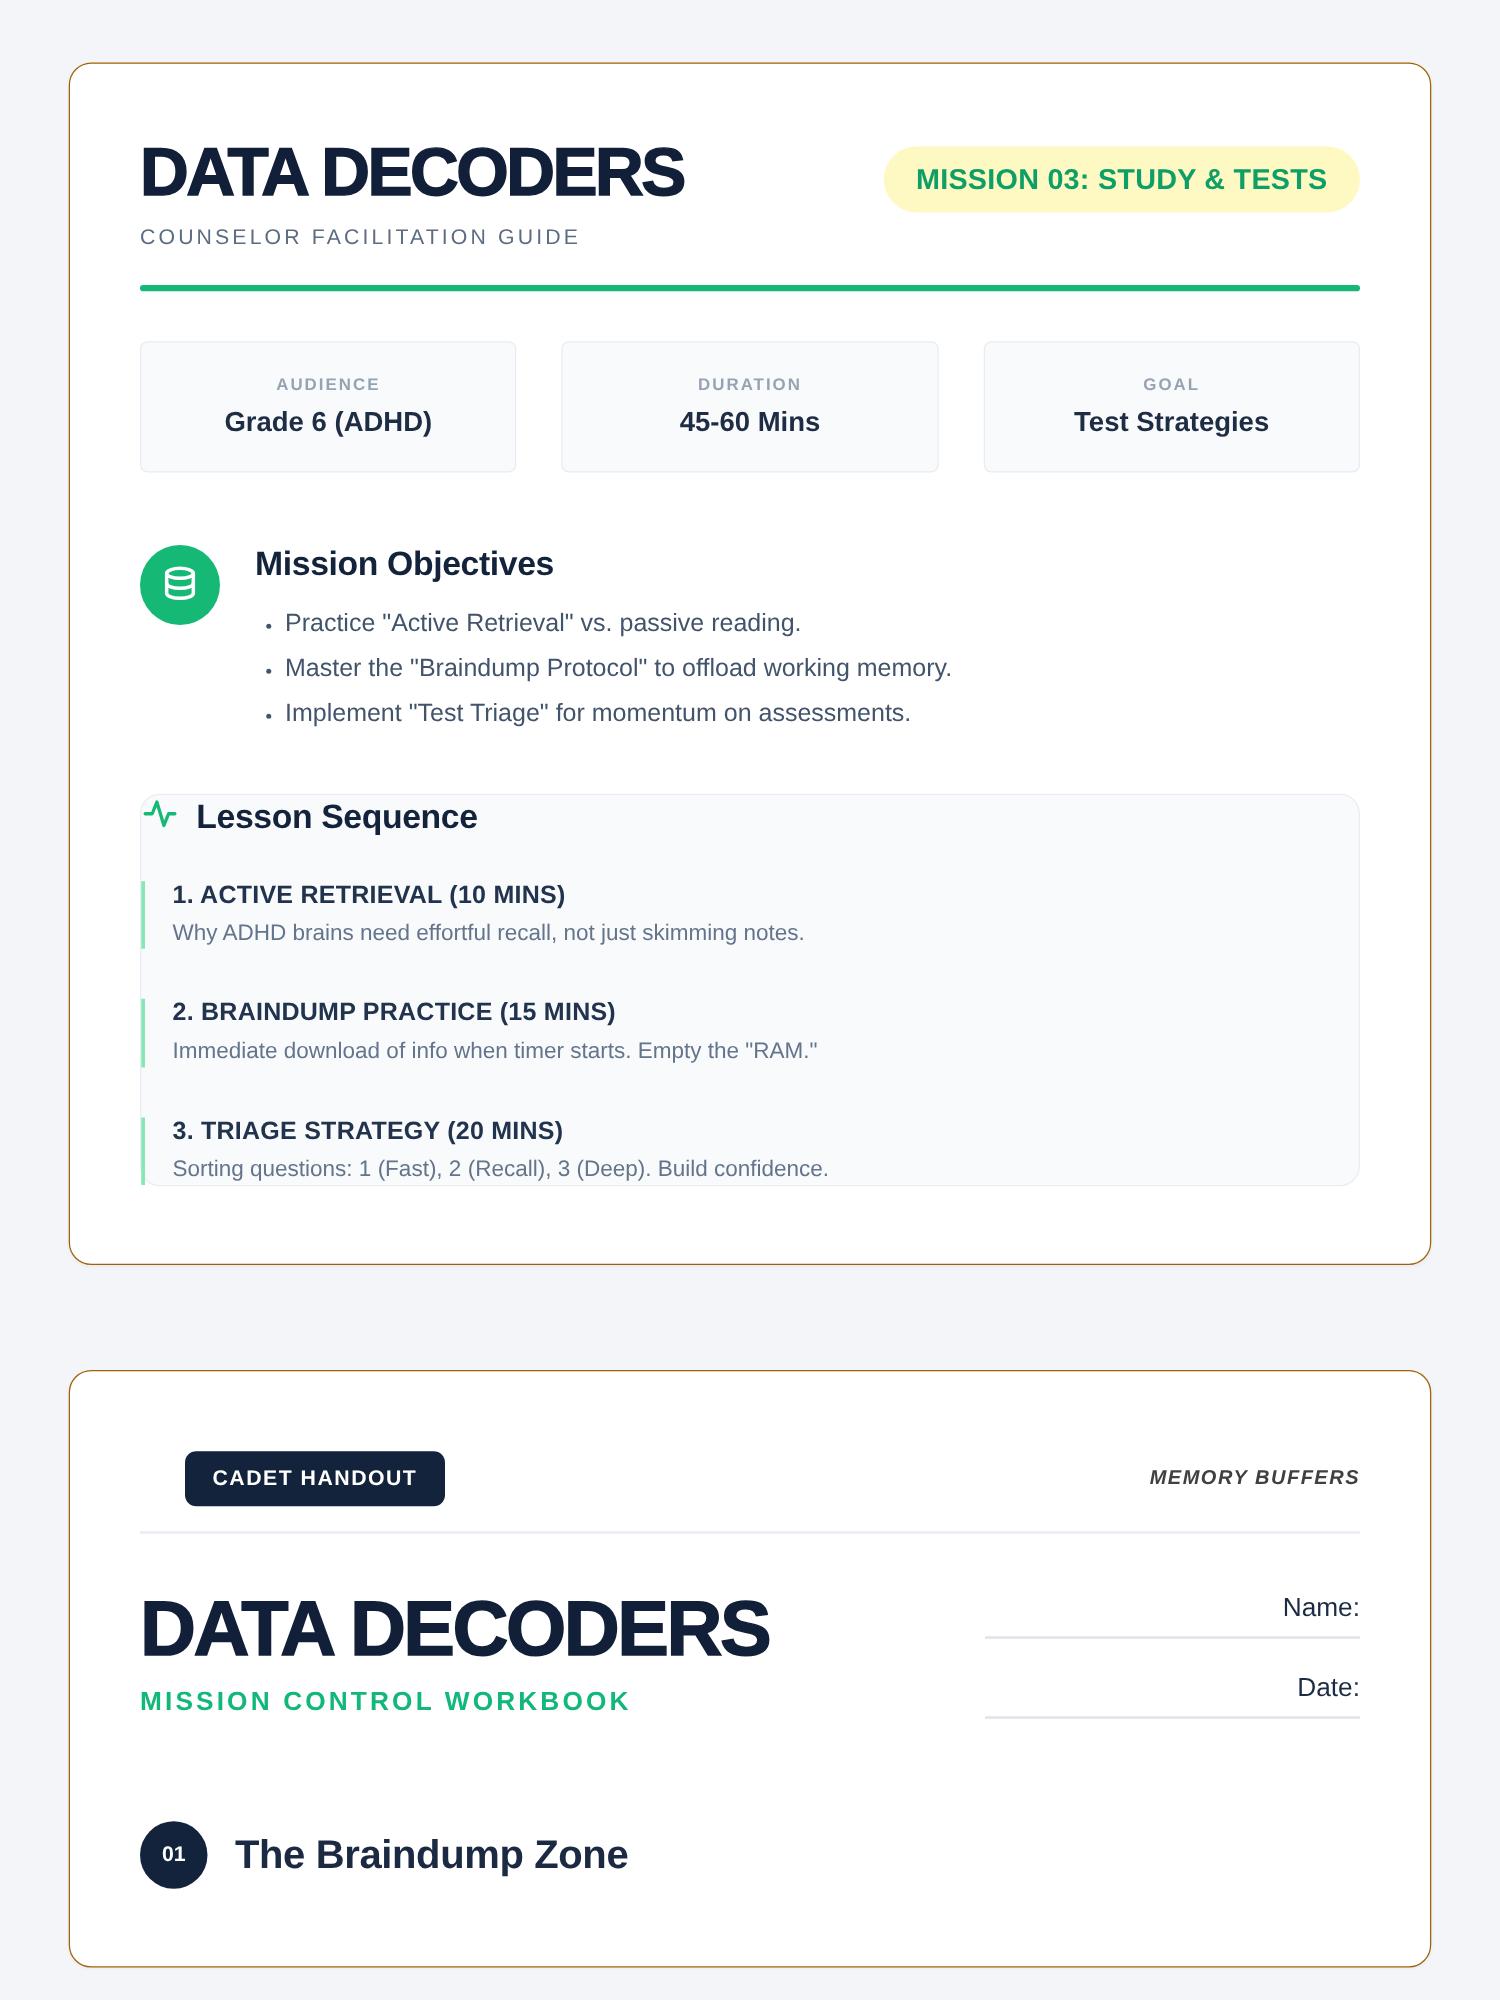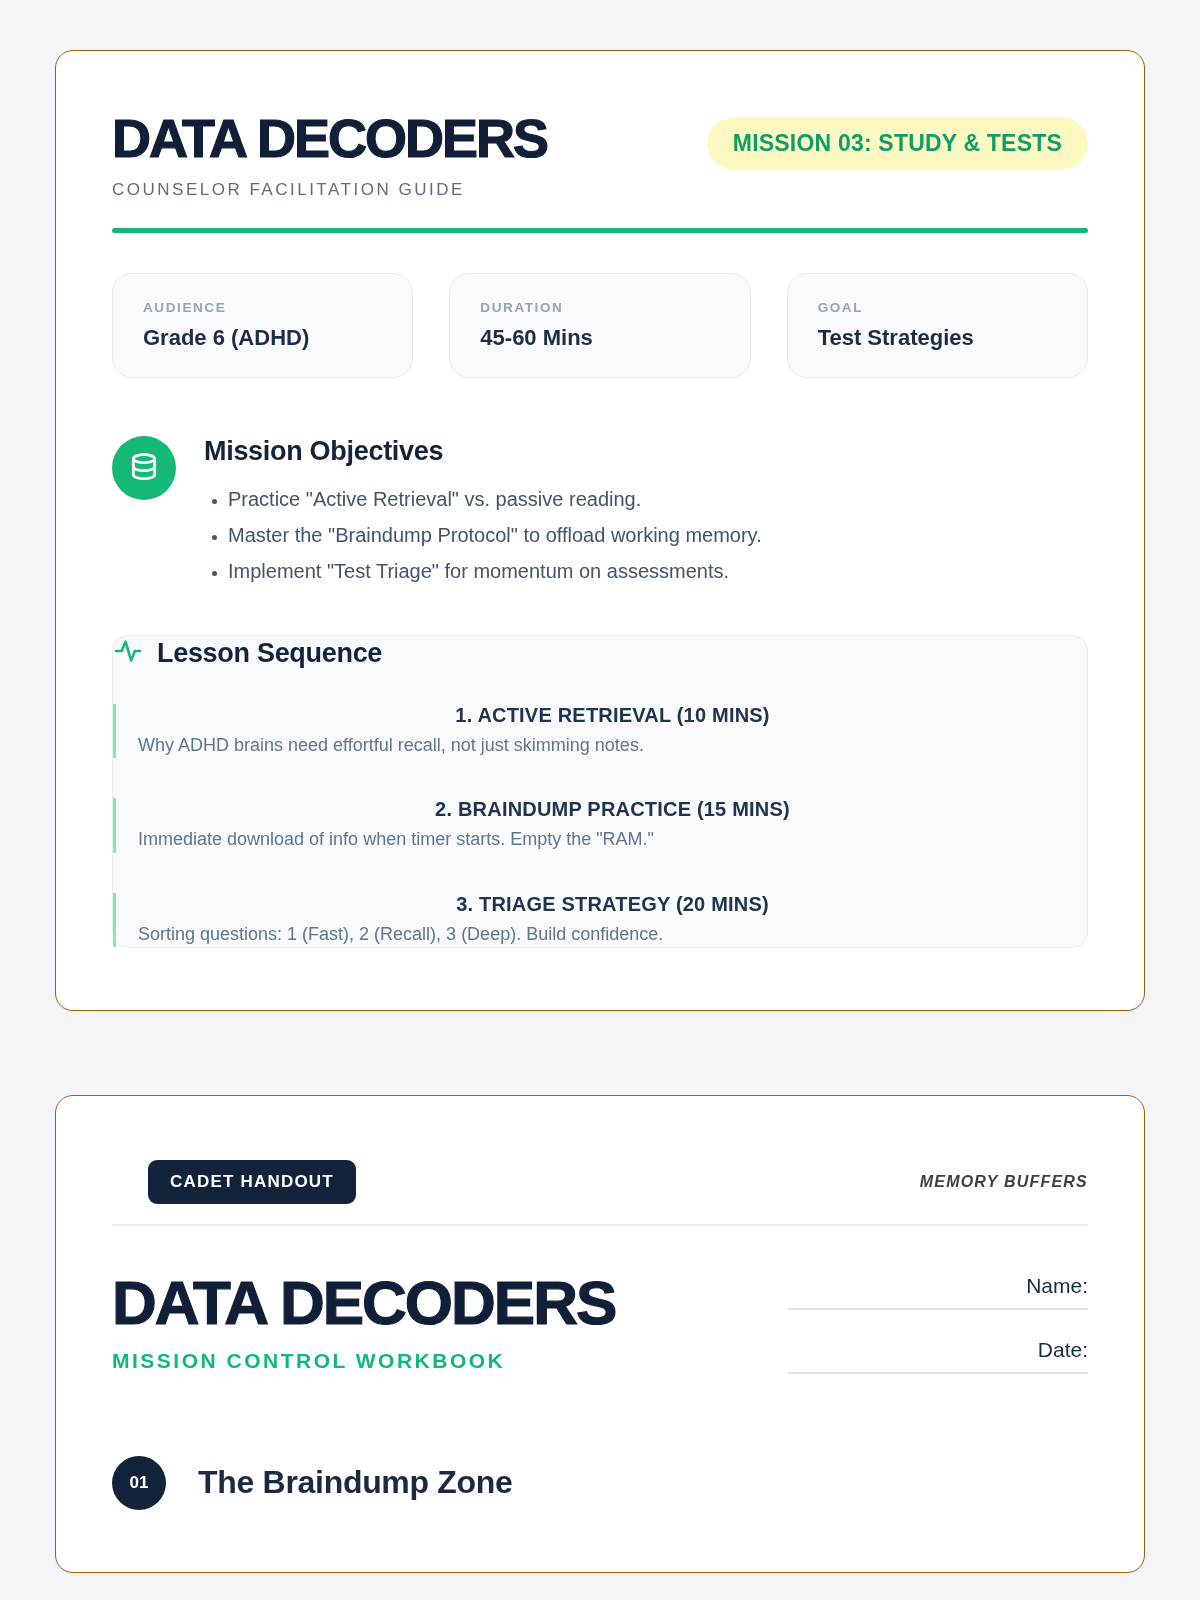--- a/index.html
+++ b/index.html
@@ -35,22 +35,23 @@
   .mission-badge {
     margin-top: 4px;
     background: #fef9c3; color: #0d9f67;
     font-size: 23px; font-weight: 800; letter-spacing: 0.2px;
     padding: 13px 26px; border-radius: 40px; white-space: nowrap;
   }
   .rule { margin-top: 28px; height: 5px; background: #15b875; border-radius: 3px; }
 
   .info-grid { margin-top: 40px; display: grid; grid-template-columns: repeat(3, 1fr); gap: 36px; }
   .info-card {
-    background: #f8fafc; border: 1px solid #e8ecf2; border-radius: 20px;
+    background: #f8fafc; border: 1px solid #e8ecf2; border-radius: 6px;
     padding: 26px 30px;
+    text-align: center;
   }
   .info-label { font-size: 13.5px; font-weight: 700; letter-spacing: 1.6px; color: #97a3b3; }
   .info-value { margin-top: 10px; font-size: 22px; font-weight: 700; color: #1e2c44; }
 
   .objectives { margin-top: 58px; display: flex; gap: 28px; }
   .obj-icon {
     flex: 0 0 64px; width: 64px; height: 64px; border-radius: 50%;
     background: #15b875; display: flex; align-items: center; justify-content: center;
   }
   .section-title { font-size: 27px; font-weight: 800; color: #14233c; letter-spacing: -0.3px; }
@@ -59,21 +60,21 @@
   .objectives li::marker { color: #42546b; font-size: 16px; }
 
   .lesson-box {
     margin-top: 44px; background: #f8fafc; border: 1px solid #e9edf3;
     border-radius: 16px; 
   }
   .lesson-head { display: flex; align-items: center; gap: 14px; }
   .steps { margin-top: 34px; }
   .step { border-left: 3px solid #86e8b6; padding-left: 22px; margin-bottom: 40px; }
   .step:last-child { margin-bottom: 0; }
-  .step-title { font-size: 20px; font-weight: 800; color: #22334e; letter-spacing: 0.2px; text-align: center; }
+  .step-title { font-size: 20px; font-weight: 800; color: #22334e; letter-spacing: 0.2px; }
   .step-desc { margin-top: 6px; font-size: 18px; color: #64748b; line-height: 1.4; }
 
   
   .handout { margin-top: 84px; padding-top: 64px; min-height: 460px; }
   .handout-top { display: flex; justify-content: space-between; align-items: center; margin-left: 36px; }
   .cadet-badge {
     background: #14233c; color: #ffffff; border-radius: 9px;
     font-size: 17px; font-weight: 800; letter-spacing: 1.2px;
     padding: 12px 22px; display: inline-block;
   }
@@ -97,21 +98,21 @@
   .field { margin-bottom: 28px; }
   .field-label { text-align: right; font-size: 21px; color: #1c2b44; }
   .field-line { margin-top: 10px; height: 2px; background: #dfe5ec; }
 
   .section-head { margin-top: 54px; display: flex; align-items: center; gap: 22px; }
   .num-circle {
     width: 54px; height: 54px; border-radius: 50%; background: #14233c;
     color: #ffffff; font-size: 17px; font-weight: 800;
     display: flex; align-items: center; justify-content: center;
   }
-  .braindump-title { font-size: 32px; font-weight: 800; color: #1b2a42; letter-spacing: -0.3px; margin-left: 10px; }
+  .braindump-title { font-size: 32px; font-weight: 800; color: #1b2a42; letter-spacing: -0.3px; }
 </style>
 </head>
 <body>
 
 <div class="page">
 
   <section class="card guide">
     <div class="guide-header">
       <div>
         <h1 class="guide-title">DATA DECODERS</h1>

